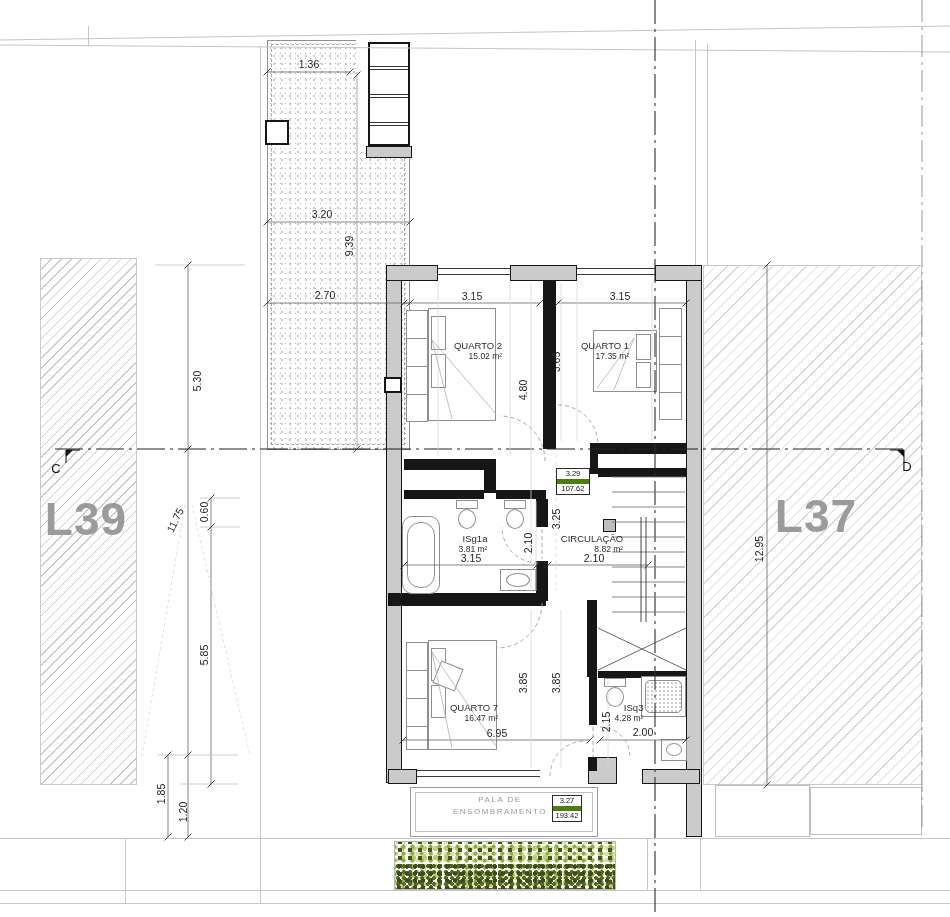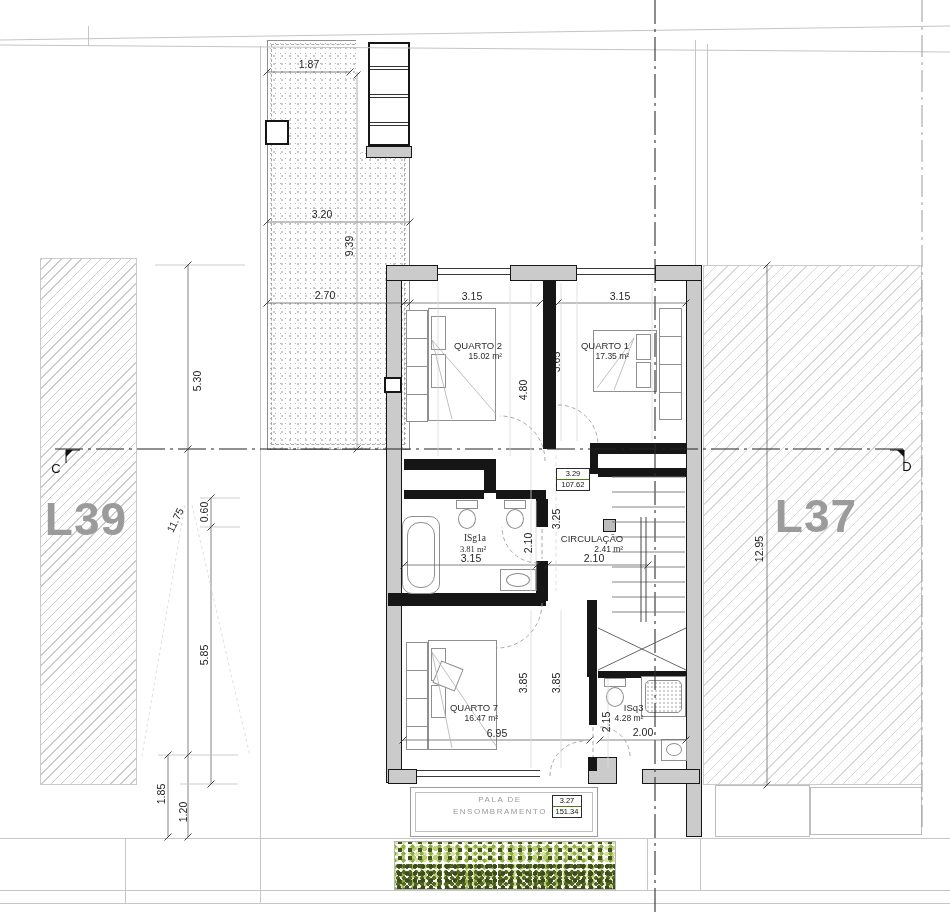--- a/index.html
+++ b/index.html
@@ -13,21 +13,21 @@
   .winline{background:#3a3a3a;}
   .lbl{font-size:10.5px;color:var(--dim-text,#1f1f1f);transform:translate(-50%,-50%);white-space:nowrap;}
   .v{transform:translate(-50%,-50%) rotate(-90deg);}
   .slant{transform:translate(-50%,-50%) rotate(-64deg);}
   .room-label{transform:translate(-50%,-50%);text-align:right;font-size:9.5px;color:#2c2c2c;
               line-height:1.18;white-space:nowrap;}
   .room-label .area{font-size:8.5px;}
   .lot{font-size:46px;font-weight:bold;color:var(--lot-label,#9b9b9b);transform:translate(-50%,-50%);letter-spacing:1px;}
   .sec{font-size:13px;color:#111;transform:translate(-50%,-50%);}
   .lvlbox{border:1px solid #2b2b2b;background:#fff;font-size:7.5px;text-align:center;color:#111;line-height:1.3;}
-  .lvlbox .top{border-bottom:1px solid #4d7c0f;padding:0 2px;}
+  .lvlbox .top{border-bottom:5px solid #4d7c0f;padding:0 2px;}
   .pala-text{transform:translate(-50%,-50%);text-align:center;font-size:8px;letter-spacing:1.5px;
              color:#9a9a9a;line-height:1.5;white-space:nowrap;}
   .hatch{background-image:repeating-linear-gradient(135deg,rgba(168,168,168,.6) 0px,rgba(168,168,168,.6) 1px,transparent 1px,transparent 7px);border:1px solid #cacaca;}
   .hatch.light{background-image:repeating-linear-gradient(135deg,rgba(178,178,178,.5) 0px,rgba(178,178,178,.5) 1px,transparent 1px,transparent 8px);}
   .stipple{background-image:radial-gradient(#b4b4b4 .7px,transparent .9px),radial-gradient(#c8c8c8 .7px,transparent .9px);
            background-size:5px 5px,8px 8px;background-position:0 0,2px 3px;border:1px solid #8f8f8f;}
   .dashedb{border:1px dashed #a8a8a8;}
   .wrd{border:1px solid #8f8f8f;background:repeating-linear-gradient(180deg,transparent 0 27px,#8f8f8f 27px 28px) #fff;}
   .rung{position:absolute;left:0;right:0;height:1px;background:#333;}
   .shower-dots{background-image:radial-gradient(#9a9a9a .6px,transparent .8px);background-size:4px 4px;
@@ -243,38 +243,38 @@
   <div class="abs sec" style="left:907px;top:466px;">D</div>
 
   <div class="abs room-label" style="left:478px;top:351px;">
     <div>QUARTO 2</div>
     <div class="area">15.02 m²</div>
   </div>
   <div class="abs room-label" style="left:596px;top:351px;margin-left:9px;">
     <div>QUARTO 1</div>
     <div class="area">17.35 m²</div>
   </div>
-  <div class="abs room-label" style="left:473px;top:544px;font-family:Liberation Serif, serif;">
+  <div class="abs room-label" style="left:473px;top:544px;">
     <div>ISg1a</div>
     <div class="area">3.81 m²</div>
   </div>
   <div class="abs room-label" style="left:592px;top:544px;">
     <div>CIRCULAÇÃO</div>
-    <div class="area">2.41 m²</div>
+    <div class="area">8.82 m²</div>
   </div>
   <div class="abs room-label" style="left:474px;top:713px;">
     <div>QUARTO 7</div>
     <div class="area">16.47 m²</div>
   </div>
   <div class="abs room-label" style="left:629px;top:713px;">
     <div>ISq3</div>
     <div class="area">4.28 m²</div>
   </div>
 
-  <div class="abs lbl" style="left:309px;top:64px;">1.87</div>
+  <div class="abs lbl" style="left:309px;top:64px;">1.36</div>
   <div class="abs lbl" style="left:322px;top:214px;">3.20</div>
   <div class="abs lbl v" style="left:349px;top:246px;">9.39</div>
   <div class="abs lbl" style="left:325px;top:295px;">2.70</div>
   <div class="abs lbl" style="left:472px;top:296px;">3.15</div>
   <div class="abs lbl" style="left:620px;top:296px;">3.15</div>
   <div class="abs lbl v" style="left:523px;top:390px;">4.80</div>
   <div class="abs lbl v" style="left:556px;top:362px;">3.65</div>
   <div class="abs lbl v" style="left:556px;top:519px;">3.25</div>
   <div class="abs lbl v" style="left:528px;top:543px;">2.10</div>
   <div class="abs lbl" style="left:471px;top:558px;">3.15</div>
@@ -291,21 +291,21 @@
   <div class="abs lbl v" style="left:161px;top:794px;">1.85</div>
   <div class="abs lbl v" style="left:183px;top:812px;">1.20</div>
   <div class="abs lbl v" style="left:759px;top:549px;">12.95</div>
 
   <div class="abs lvlbox" style="left:556px;top:468px;width:34px;">
     <div class="top">3.29</div>
     <div>107.62</div>
   </div>
   <div class="abs lvlbox" style="left:552px;top:795px;width:30px;">
     <div class="top">3.27</div>
-    <div>151.34</div>
+    <div>193.42</div>
   </div>
 
   <div class="abs pala-text" style="left:500px;top:806px;">
     <div>PALA DE</div>
     <div>ENSOMBRAMENTO</div>
   </div>
 
 </div>
 
 </body></html>

